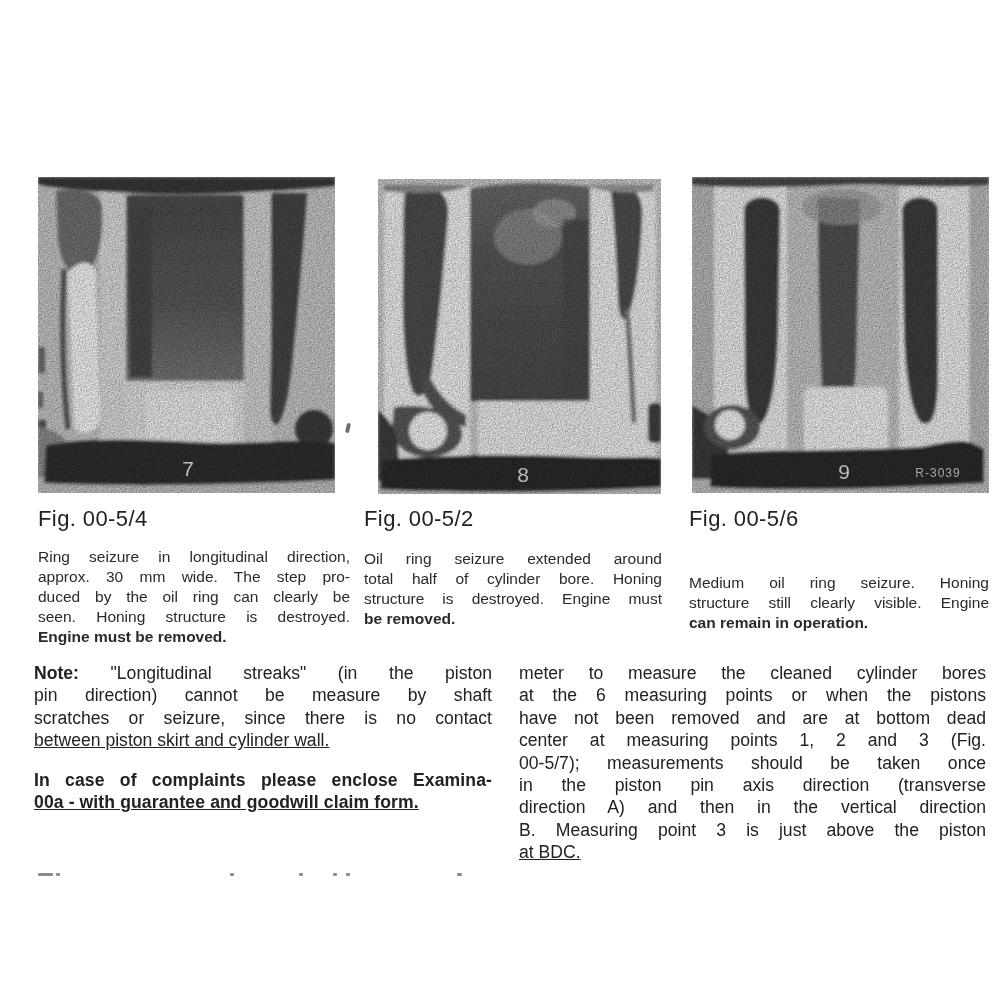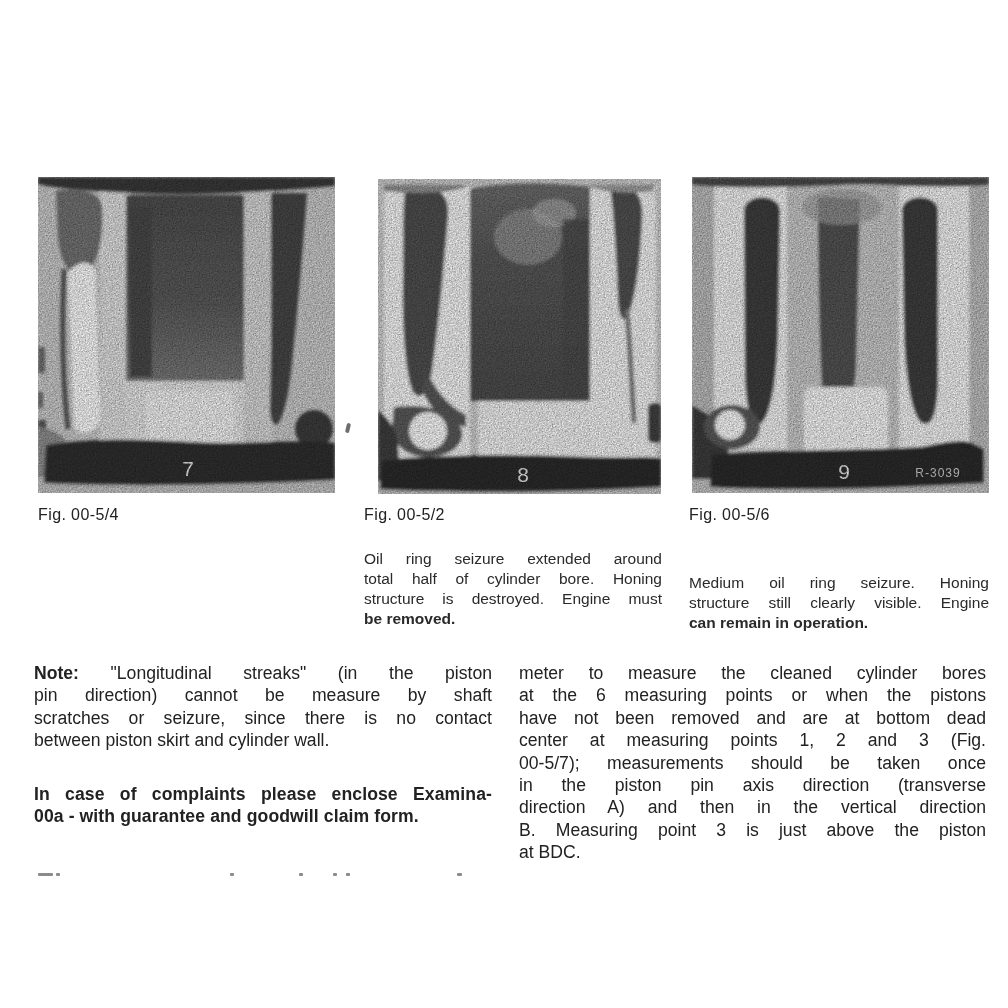--- a/index.html
+++ b/index.html
@@ -2,30 +2,30 @@
 <html><head>
 <meta charset="utf-8">
 <style>
   html,body { margin:0; padding:0; background:#ffffff; }
   body { width:1008px; height:1008px; font-family:"Liberation Sans", sans-serif; color:#1f1f1f; }
   .page { position:relative; width:1008px; height:1008px; background:#ffffff; overflow:hidden; }
 
   .photo { position:absolute; }
   .photo svg { display:block; }
 
-  .fig-label { position:absolute; font-size:16px; letter-spacing:0.4px; color:#222; }
+  .fig-label { position:absolute; font-size:22px; letter-spacing:0.4px; color:#222; }
 
   .caption { position:absolute; font-size:15.5px; line-height:20px; color:#2a2a2a; }
   .caption .line { text-align:justify; text-align-last:justify; -moz-text-align-last:justify; }
   .caption .line.last { text-align-last:left;font-weight:bold; -moz-text-align-last:left; }
 
   .col { position:absolute; font-size:17.6px; line-height:22.4px; color:#222; }
   .col .line { text-align:justify; text-align-last:justify; -moz-text-align-last:justify; }
-  .col .line.last { text-align-last:left; -moz-text-align-last:left; }
-  .para-bold { font-weight:bold; margin-top:31px; letter-spacing:0.1px; }
+  .col .line.last { text-align-last:left;text-decoration:underline; -moz-text-align-last:left; }
+  .para-bold { font-weight:bold; margin-top:17px; letter-spacing:0.1px; }
 
   .cutoff { position:absolute; top:873px; left:0; width:1008px; height:6px; }
   .cutoff span { position:absolute; top:0; height:3px; background:#4d4d4d; opacity:0.65; border-radius:1px; }
 
   .stray-mark { position:absolute; left:346px; top:423px; width:4px; height:10px;
                 background:#4a4a4a; border-radius:2px; transform:rotate(14deg); opacity:.8; }
 </style>
 </head>
 <body>
 
@@ -151,20 +151,27 @@
       <rect width="297" height="316" filter="url(#p3n)" opacity="0.4"></rect>
     </svg>
   </div>
 
   <div class="stray-mark"></div>
 
   <div class="fig-label" style="left:38px;  top:506px;">Fig. 00-5/4</div>
   <div class="fig-label" style="left:364px; top:506px;">Fig. 00-5/2</div>
   <div class="fig-label" style="left:689px; top:506px;">Fig. 00-5/6</div>
 
+  <div class="caption" style="left:38px; top:547px; width:312px;">
+    <div class="line">Ring seizure in longitudinal direction,</div>
+    <div class="line">approx. 30 mm wide. The step pro-</div>
+    <div class="line">duced by the oil ring can clearly be</div>
+    <div class="line">seen. Honing structure is destroyed.</div>
+    <div class="line last">Engine must be removed.</div>
+  </div>
 
   <div class="caption" style="left:364px; top:549px; width:298px;">
     <div class="line">Oil ring seizure extended around</div>
     <div class="line">total half of cylinder bore. Honing</div>
     <div class="line">structure is destroyed. Engine must</div>
     <div class="line last">be removed.</div>
   </div>
 
   <div class="caption" style="left:689px; top:549px; width:300px;margin-top:24px;">
     <div class="line">Medium oil ring seizure. Honing</div>

